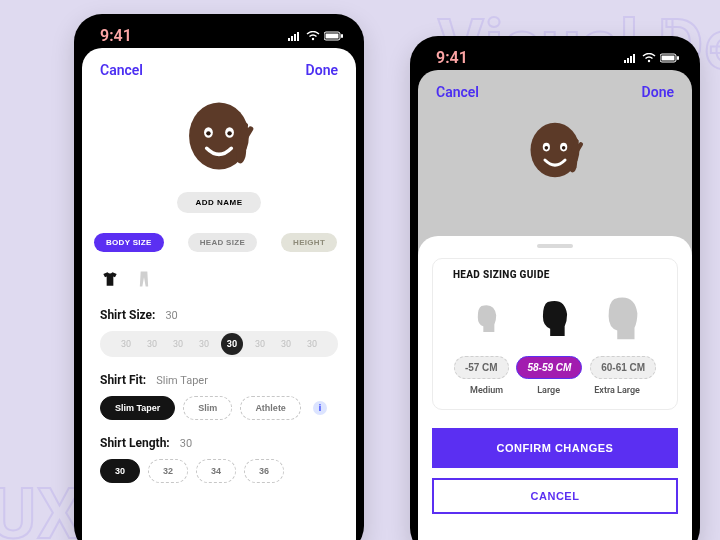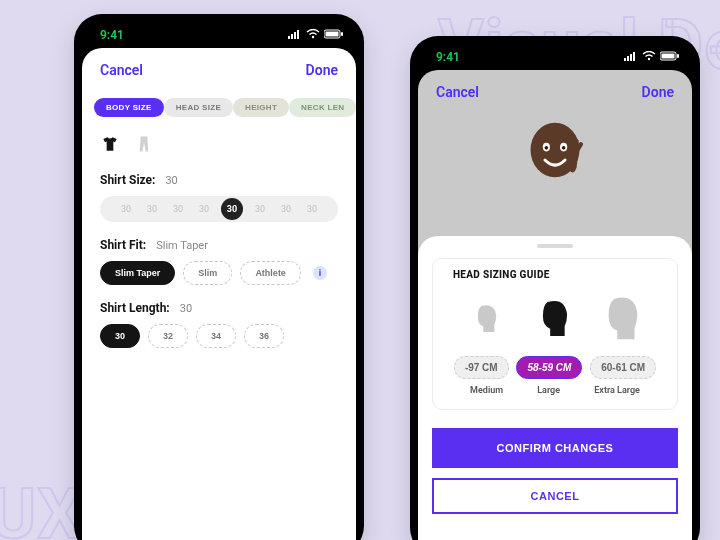--- a/index.html
+++ b/index.html
@@ -31,26 +31,26 @@
     border-radius: 28px;
     padding: 8px 8px 0 8px;
     box-shadow: 0 8px 24px rgba(0,0,0,.15);
     overflow: hidden;
     z-index: 3;
   }
   .phone.left { left: 74px; top: 14px; height: 540px; }
   .phone.right { left: 410px; top: 36px; height: 520px; }
   .statusbar {
     height: 26px;
-    color: #22c55e;
+    color: #fca5a5;
     display: flex;
     justify-content: space-between;
     align-items: center;
     padding: 0 12px 0 18px;
-    font-size: 12px;
+    font-size: 16px;
     font-weight: 600;
   }
   .status-icons { display:flex; gap:4px; align-items:center; }
   .status-icons span { display:inline-block; }
   .screen {
     background: #fff;
     border-radius: 20px 20px 0 0;
     height: calc(100% - 26px);
     overflow: hidden;
     position: relative;
@@ -73,21 +73,21 @@
     border: none;
     border-radius: 14px;
     padding: 6px 18px;
     font-size: 8px;
     font-weight: 700;
     letter-spacing: .5px;
     cursor: pointer;
   }
   .tabs {
     display: flex;
-    gap: 0;
+    gap: 24px;
     padding: 10px 12px 8px;
     overflow: hidden;
   }
   .tab {
     flex: 0 0 auto;
     padding: 5px 12px;
     border-radius: 14px;
     font-size: 8px;
     font-weight: 700;
     letter-spacing: .3px;
@@ -212,20 +212,35 @@
             <rect x="1.5" y="2.5" width="13" height="5" fill="#fff"></rect>
             <rect x="17" y="3" width="2" height="4" rx="1" fill="#fff"></rect>
           </svg>
       </span>
     </span>
   </div>
   <div class="screen">
     <div class="topbar">
       <span>Cancel</span>
       <span>Done</span>
+    </div>
+    <div class="avatar-area">
+      <div class="avatar">
+        <svg viewBox="0 0 100 100">
+          <ellipse cx="50" cy="50" rx="34" ry="38" fill="#5C3A28"></ellipse>
+          <ellipse cx="38" cy="46" rx="5" ry="6" fill="#fff"></ellipse>
+            <circle cx="38" cy="47" r="2.5" fill="#2a1810"></circle>
+          <ellipse cx="62" cy="46" rx="5" ry="6" fill="#fff"></ellipse>
+            <circle cx="62" cy="47" r="2.5" fill="#2a1810"></circle>
+          <path d="M36 64 Q50 78 64 64" stroke="#fff" stroke-width="4" fill="none" stroke-linecap="round"></path>
+          <path d="M70 60 Q84 52 80 74 Q76 86 70 78" fill="#5C3A28"></path>
+          <path d="M76 50 L80 38 M80 52 L86 42" stroke="#5C3A28" stroke-width="6" stroke-linecap="round"></path>
+        </svg>
+      </div>
+      <button class="add-name">ADD NAME</button>
     </div>
 
     <div class="tabs">
       <button class="tab active">BODY SIZE</button>
       <button class="tab">HEAD SIZE</button>
       <button class="tab alt1">HEIGHT</button>
       <button class="tab alt2">NECK LEN</button>
     </div>
 
     <div class="icon-row">
@@ -337,21 +352,21 @@
                 <path d="M14 6 Q28 2 30 16 Q30 22 28 26 L28 34 L16 34 L16 28 Q10 26 10 18 Q10 8 14 6 Z" fill="#141414"></path>
               </svg>
           </span>
           <span class="head" style="transform:scale(1.25)">
             <svg viewBox="0 0 40 40">
                 <path d="M14 6 Q28 2 30 16 Q30 22 28 26 L28 34 L16 34 L16 28 Q10 26 10 18 Q10 8 14 6 Z" fill="#C9C9C9"></path>
               </svg>
           </span>
         </div>
         <div class="size-pills">
-          <button class="size-pill">-97 CM</button>
+          <button class="size-pill">-57 CM</button>
           <button class="size-pill active">58-59 CM</button>
           <button class="size-pill">60-61 CM</button>
         </div>
         <div class="size-names">
           <span>Medium</span>
           <span>Large</span>
           <span>Extra Large</span>
         </div>
       </div>
       <button class="confirm-btn">CONFIRM CHANGES</button>

